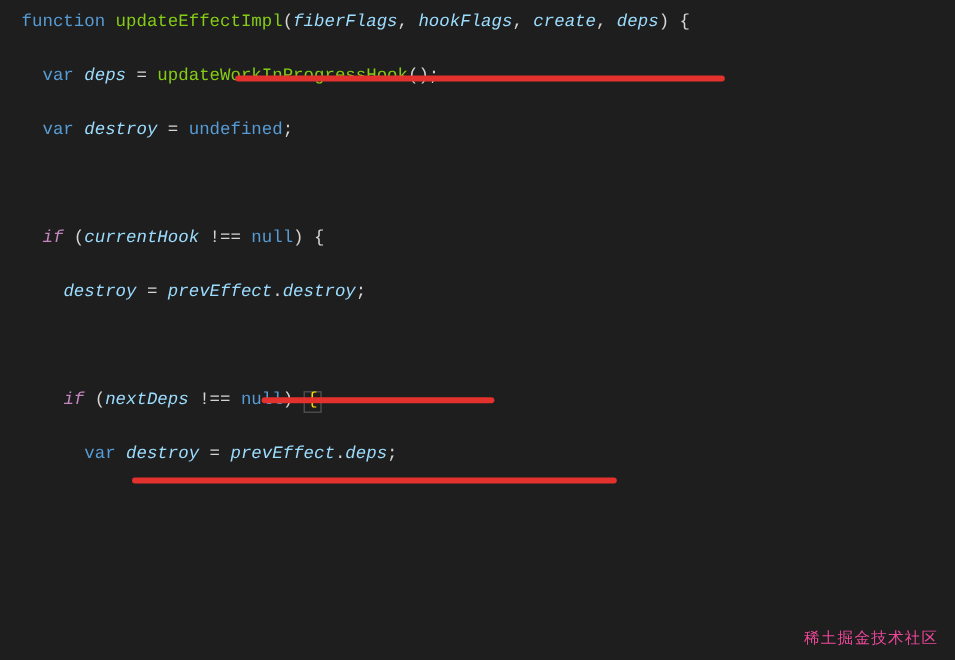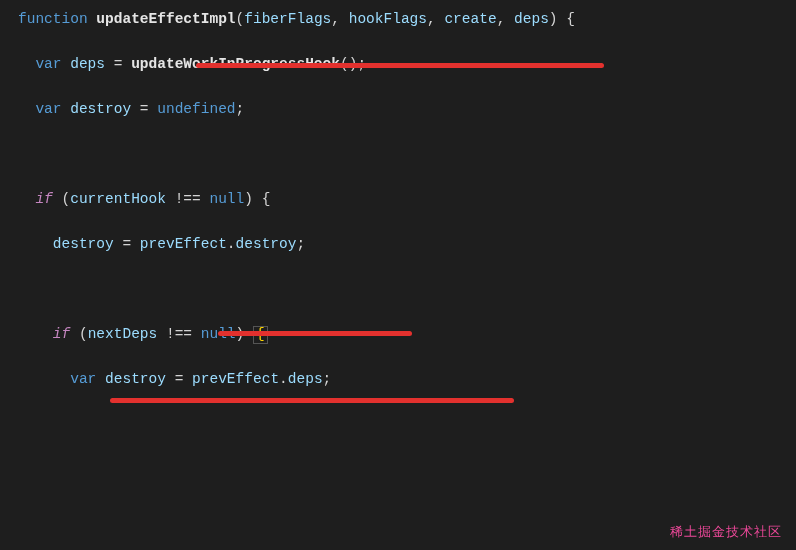--- a/index.html
+++ b/index.html
@@ -18,22 +18,22 @@
   pre {
     font-family: inherit;
     white-space: pre;
     position: relative;
     padding-left: 18px;
   }
   .line { position: relative; display: block; min-height: 1.55em; }
   
   .kw   { color: #569cd6; }          
   .kwc  { color: #c586c0; font-style: italic; } 
-  .fn   { color: #e5e5e5; font-weight: bold; }          
-  .prop { color: #9cdcfe; }          
+  .fn   { color: #84cc16; }          
+  .prop { color: #9cdcfe; font-style: italic; }          
   .num  { color: #569cd6; }          
   .op   { color: #d4d4d4; }          
   .punc { color: #d4d4d4; }          
   .bracket-box {
     display: inline-block;
     border: 1px solid #555;
     padding: 0 2px;
     line-height: 1.1;
     color: #ffd700;
   }

